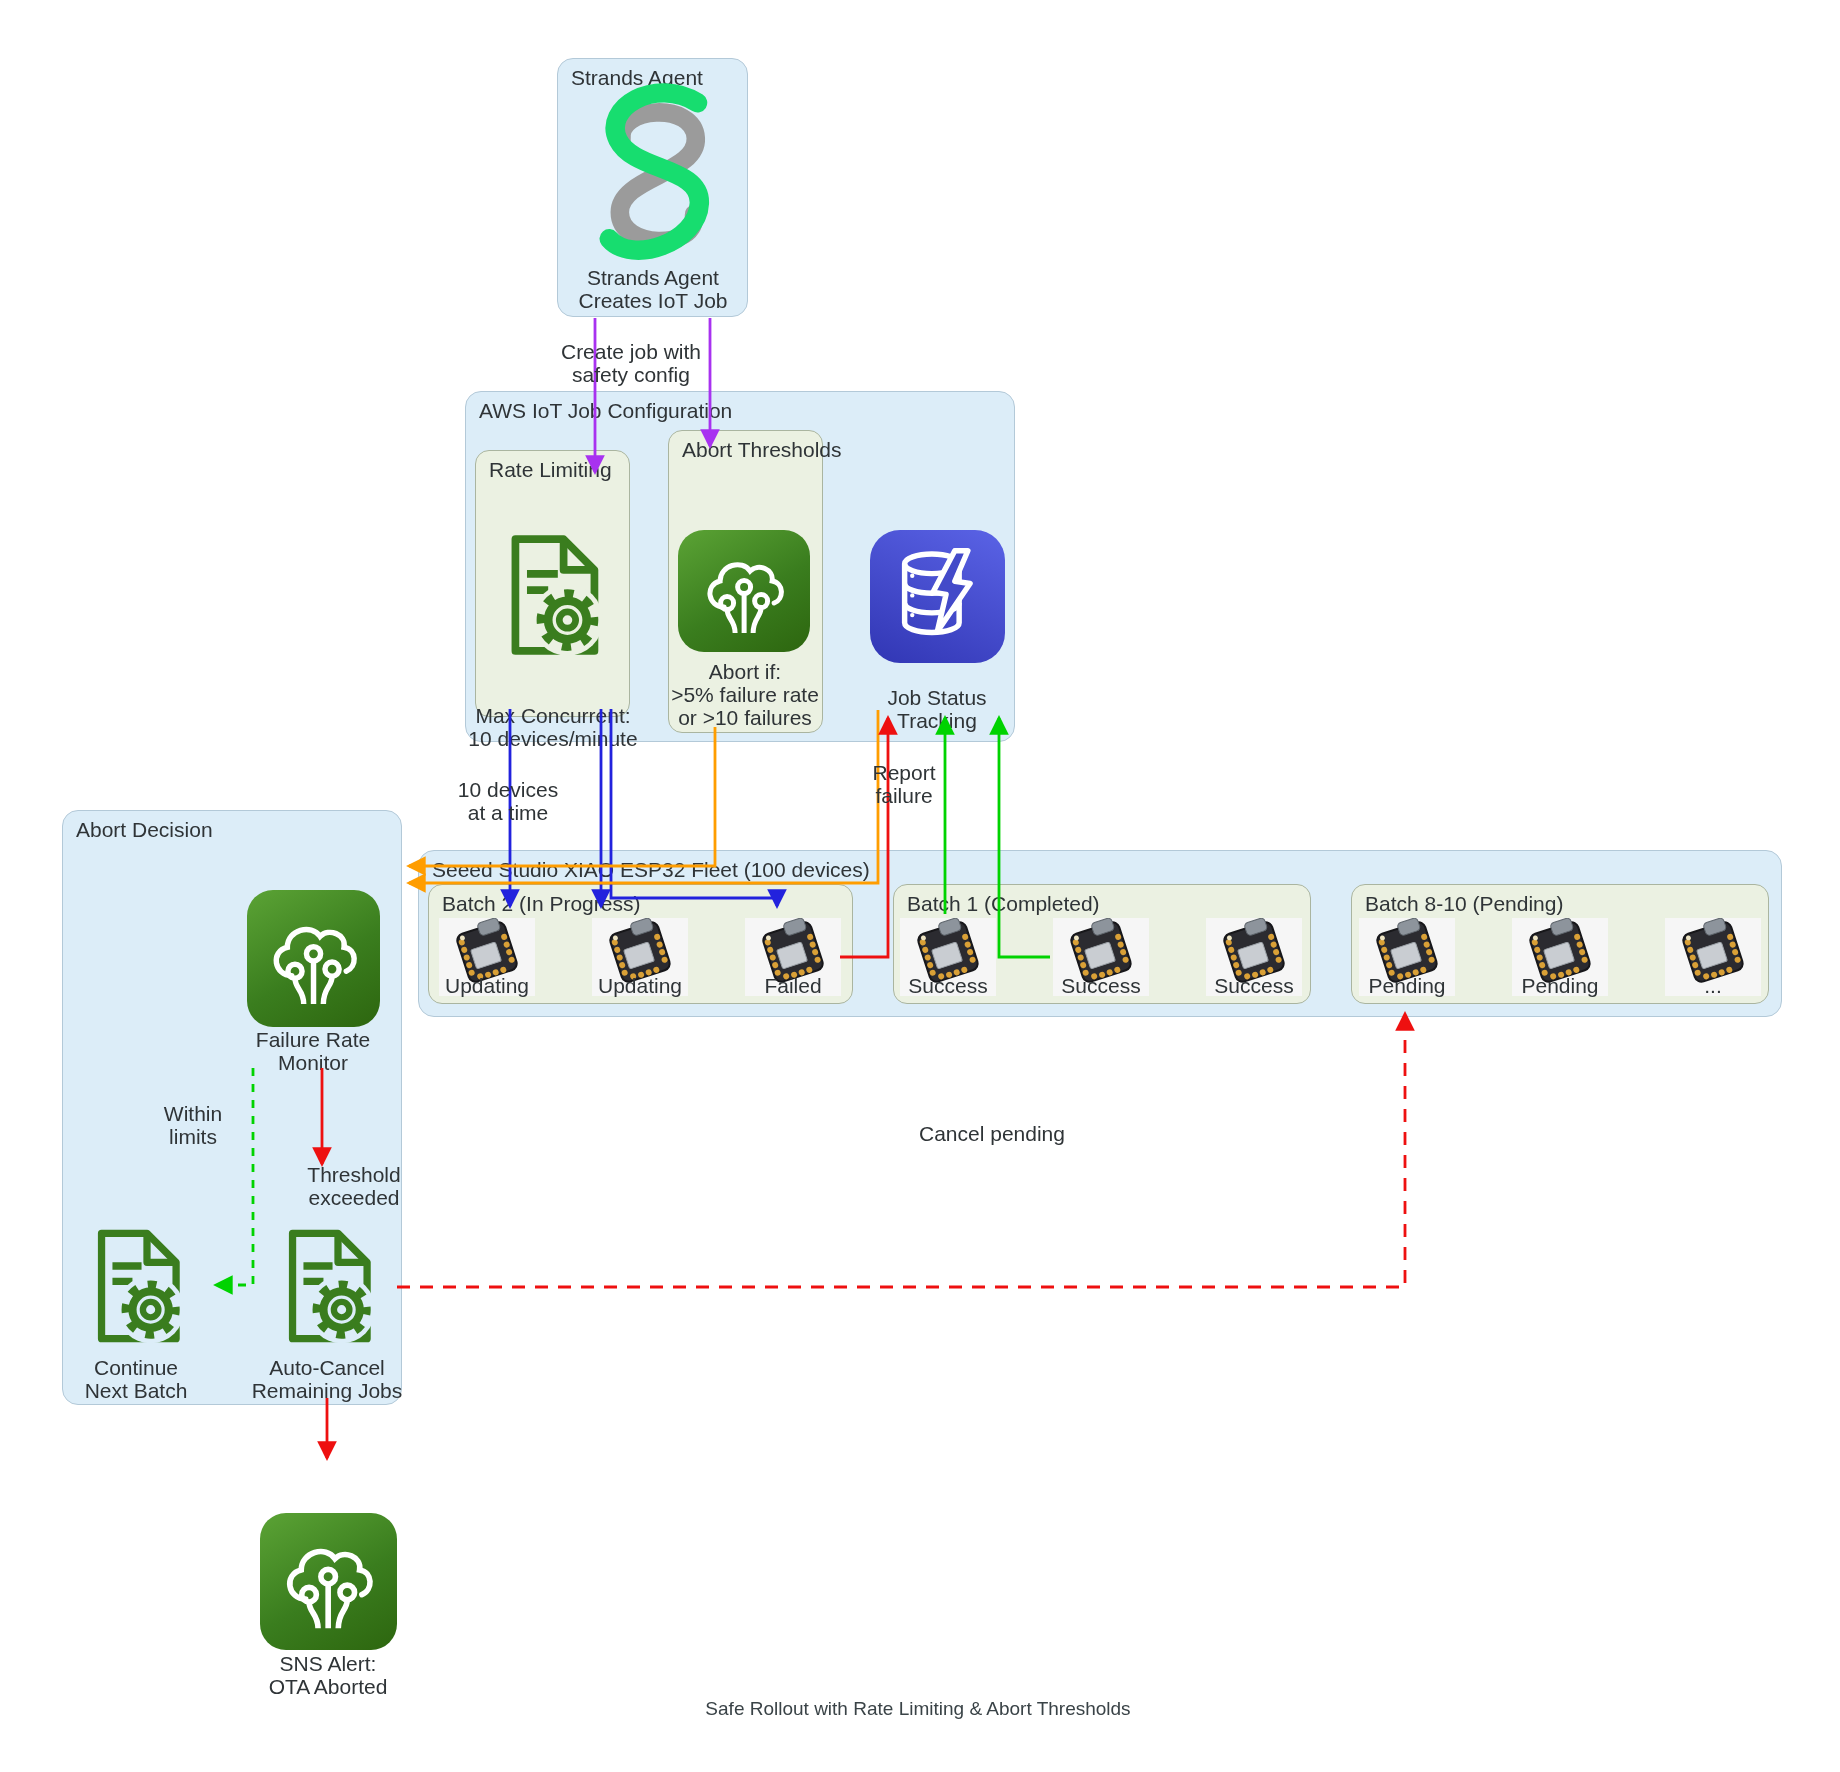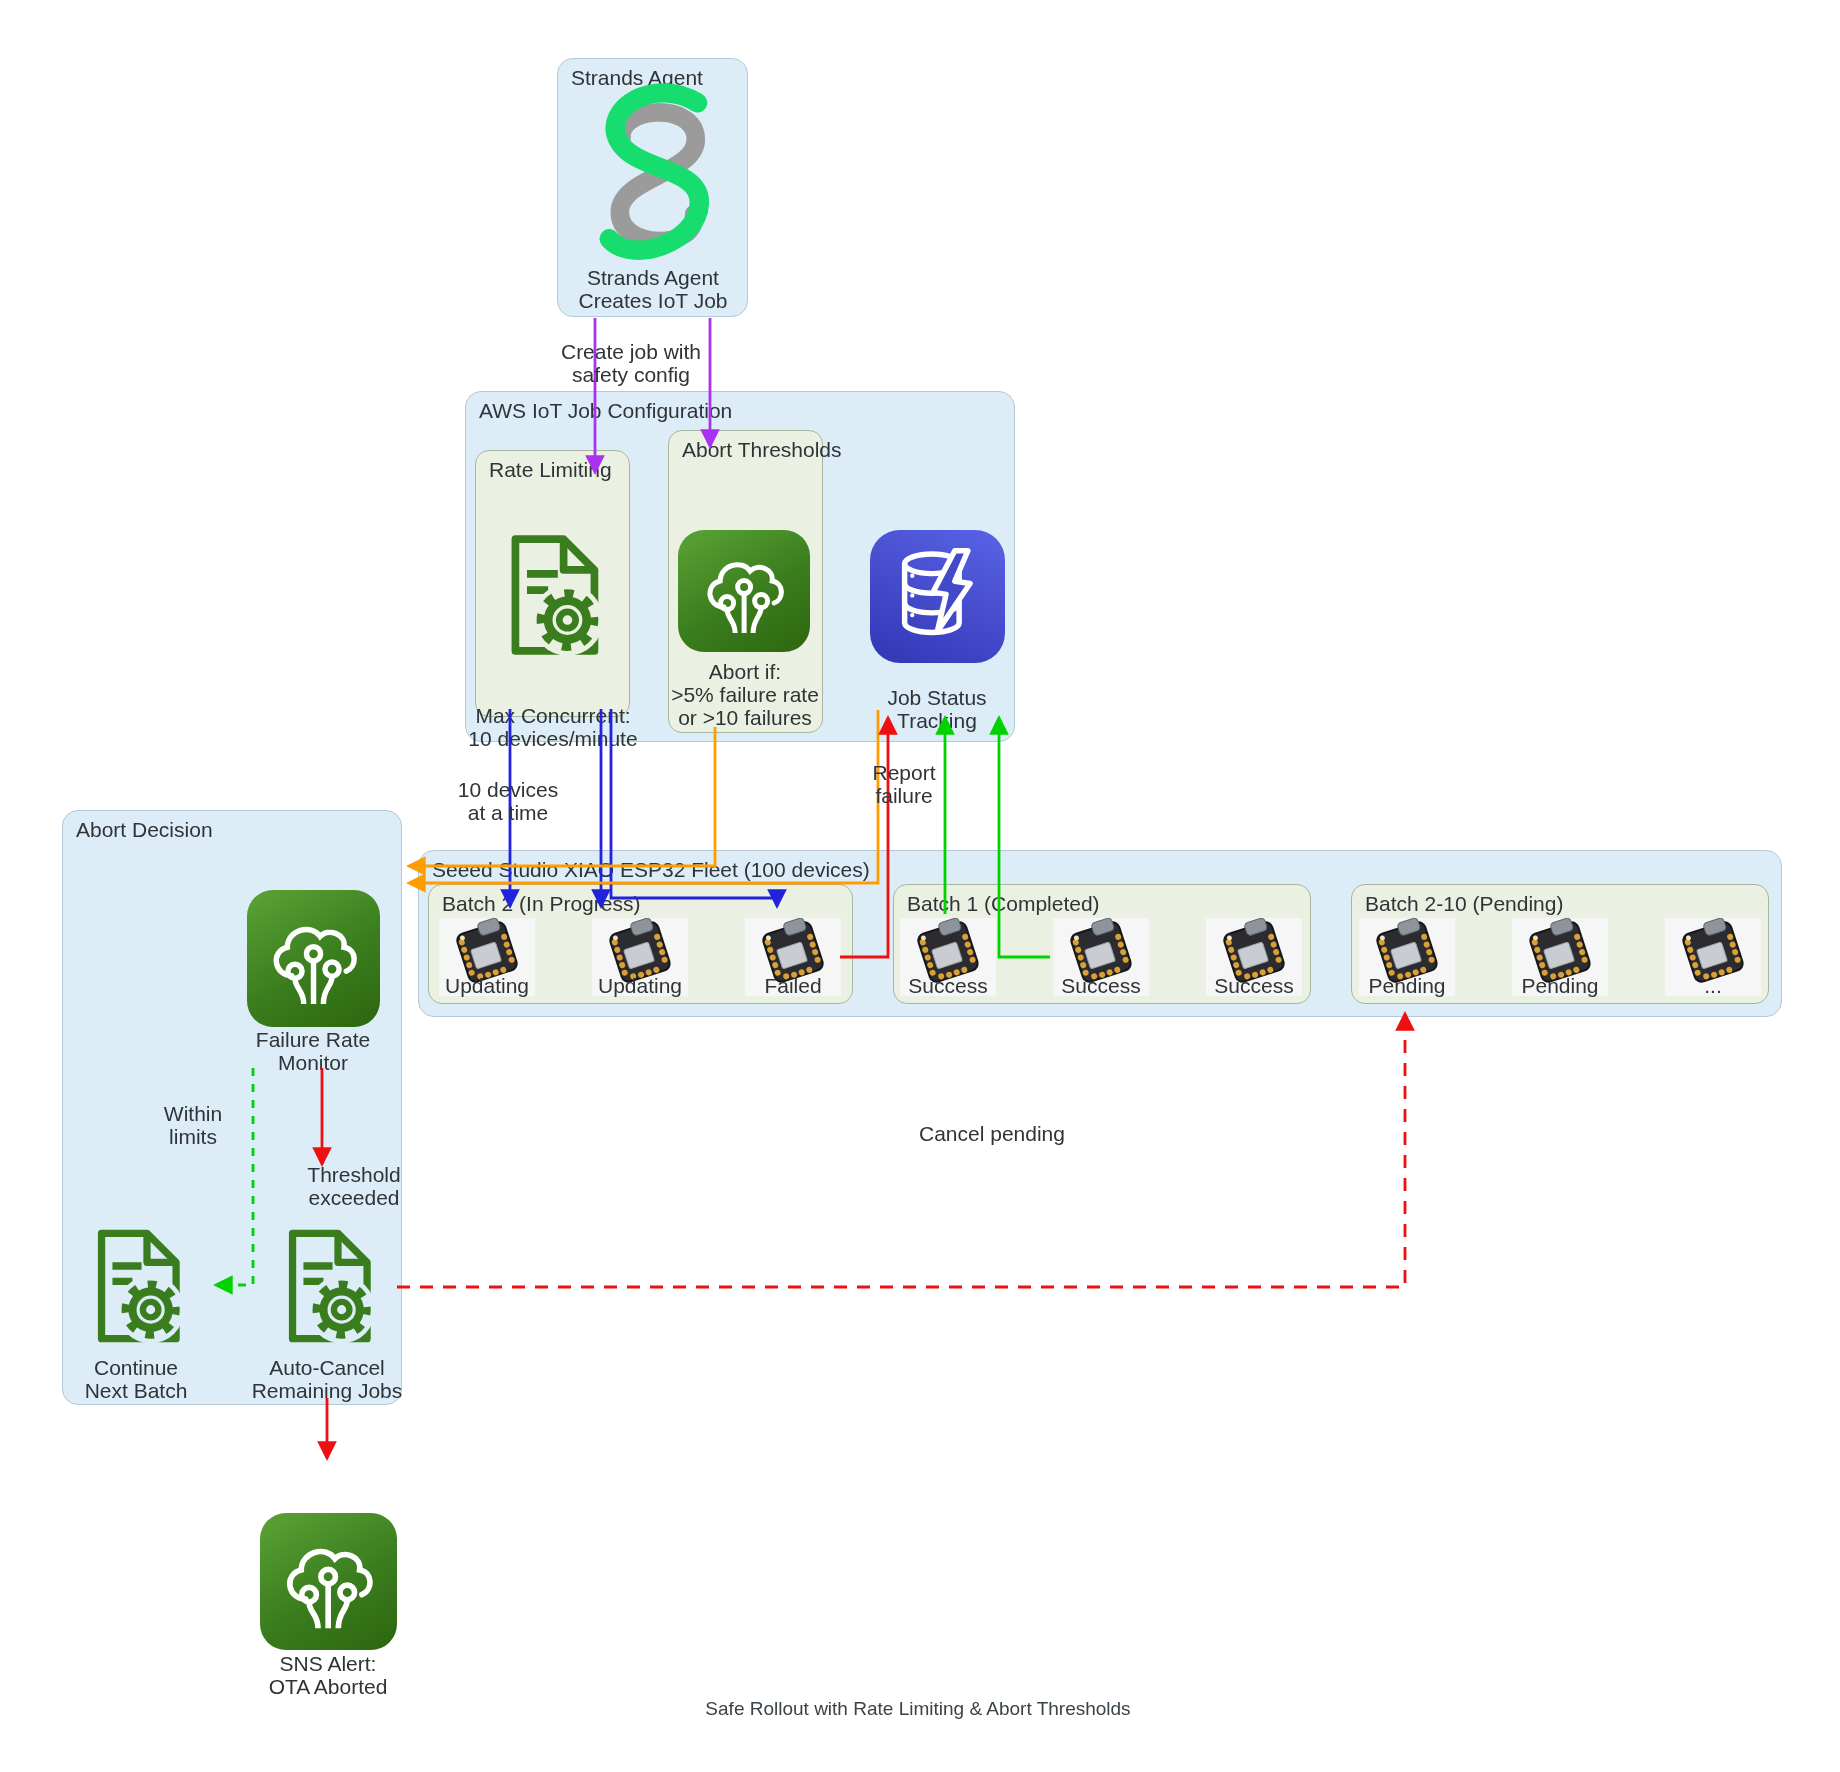--- a/index.html
+++ b/index.html
@@ -184,21 +184,21 @@
       </div>
       <div class="tile" style="left:312px;top:33px;">
         <svg>
             <use href="#sym-board"></use>
           </svg>
         <div class="tilelbl">Success</div>
       </div>
     </div>
 
     <div class="subbox" style="left:932px;top:33px;width:418px;height:120px;">
-      <div class="boxtitle">Batch 2-10 (Pending)</div>
+      <div class="boxtitle">Batch 8-10 (Pending)</div>
       <div class="tile" style="left:7px;top:33px;">
         <svg>
             <use href="#sym-board"></use>
           </svg>
         <div class="tilelbl">Pending</div>
       </div>
       <div class="tile" style="left:160px;top:33px;">
         <svg>
             <use href="#sym-board"></use>
           </svg>

